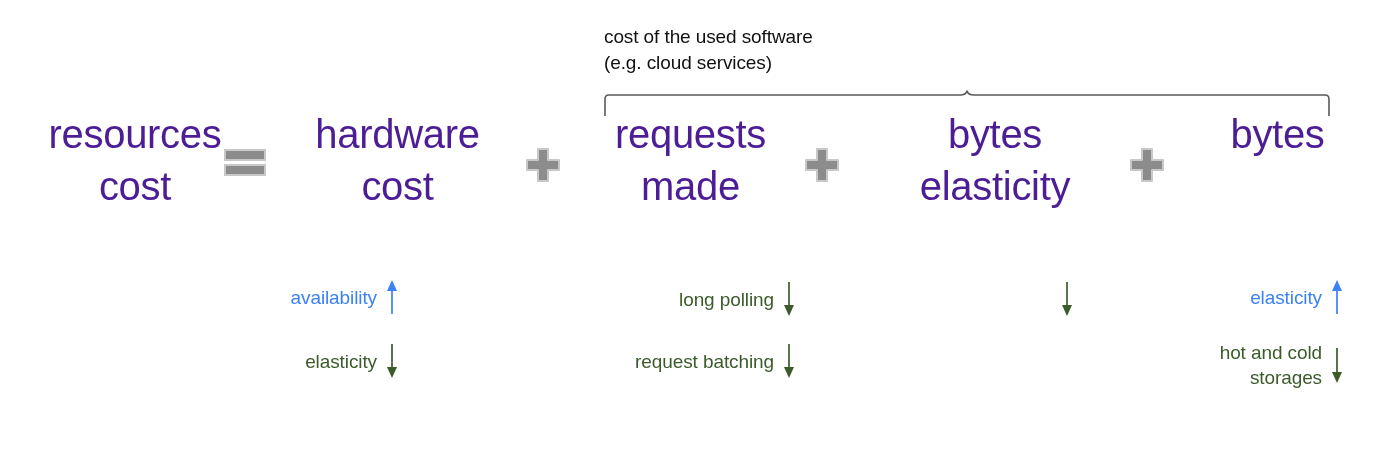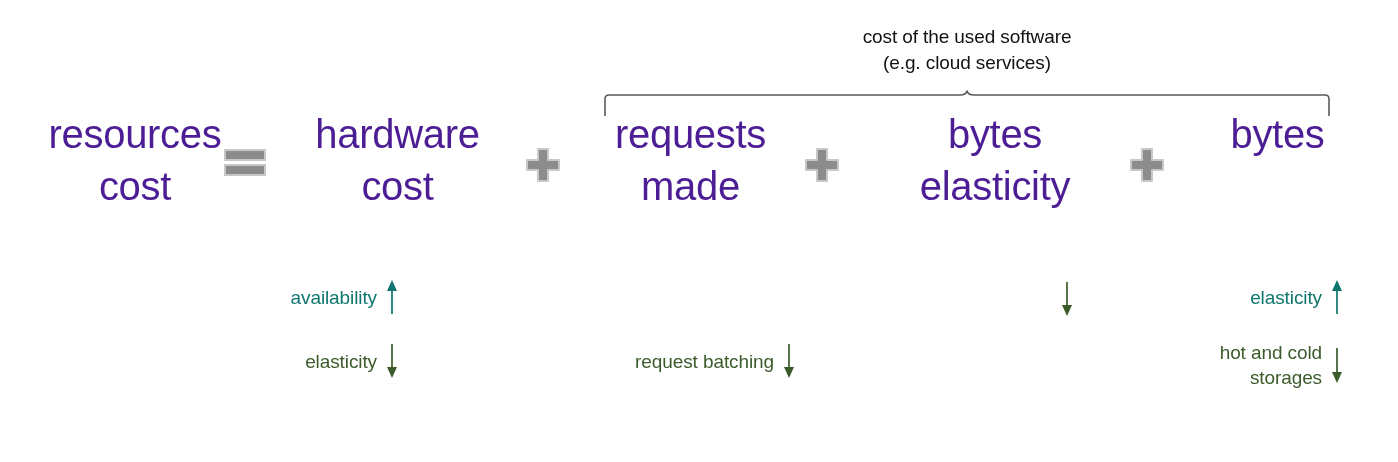--- a/index.html
+++ b/index.html
@@ -19,21 +19,21 @@
     background: #ffffff;
     overflow: hidden;
   }
 
   
   .group-label {
     position: absolute;
     left: 604px;
     top: 24px;
     width: 726px;
-    text-align: center;
+    text-align: left;
     color: #111111;
     font-size: 19px;
     line-height: 26px;
     letter-spacing: -0.1px;
   }
   .group-label .gl-line { display: block; }
 
   
   .brace {
     position: absolute;
@@ -94,21 +94,21 @@
   .anno-text {
     font-size: 19px;
     line-height: 25px;
     letter-spacing: -0.1px;
     text-align: right;
   }
   .anno-text .a-line { display: block; }
   .anno-arrow { display: block; flex: 0 0 auto; }
   .anno-arrow svg { display: block; }
 
-  .c-red   { color: #0f766e; }
+  .c-red   { color: #3b82f6; }
   .c-green { color: #3B5B2B; }
 </style>
 </head>
 <body>
 
 <div class="canvas">
 
   <div class="group-label">
     <span class="gl-line">cost of the used software</span>
     <span class="gl-line">(e.g. cloud services)</span>
@@ -185,20 +185,31 @@
         <span class="a-line">elasticity</span>
       </span>
       <span class="anno-arrow">
         <svg width="12" height="34" viewBox="0 0 12 34" aria-hidden="true">
           <line x1="6" y1="0" x2="6" y2="25" stroke="currentColor" stroke-width="1.7"></line>
           <path d="M6,34 L11,23 L1,23 Z" fill="currentColor"></path>
         </svg>
       </span>
     </div>
 
+    <div class="anno c-green" id="anno-2" style="right: 603px; top: 20px;">
+      <span class="anno-text">
+        <span class="a-line">long polling</span>
+      </span>
+      <span class="anno-arrow">
+        <svg width="12" height="34" viewBox="0 0 12 34" aria-hidden="true">
+          <line x1="6" y1="0" x2="6" y2="25" stroke="currentColor" stroke-width="1.7"></line>
+          <path d="M6,34 L11,23 L1,23 Z" fill="currentColor"></path>
+        </svg>
+      </span>
+    </div>
 
     <div class="anno c-green" id="anno-3" style="right: 603px; top: 82px;">
       <span class="anno-text">
         <span class="a-line">request batching</span>
       </span>
       <span class="anno-arrow">
         <svg width="12" height="34" viewBox="0 0 12 34" aria-hidden="true">
           <line x1="6" y1="0" x2="6" y2="25" stroke="currentColor" stroke-width="1.7"></line>
           <path d="M6,34 L11,23 L1,23 Z" fill="currentColor"></path>
         </svg>

